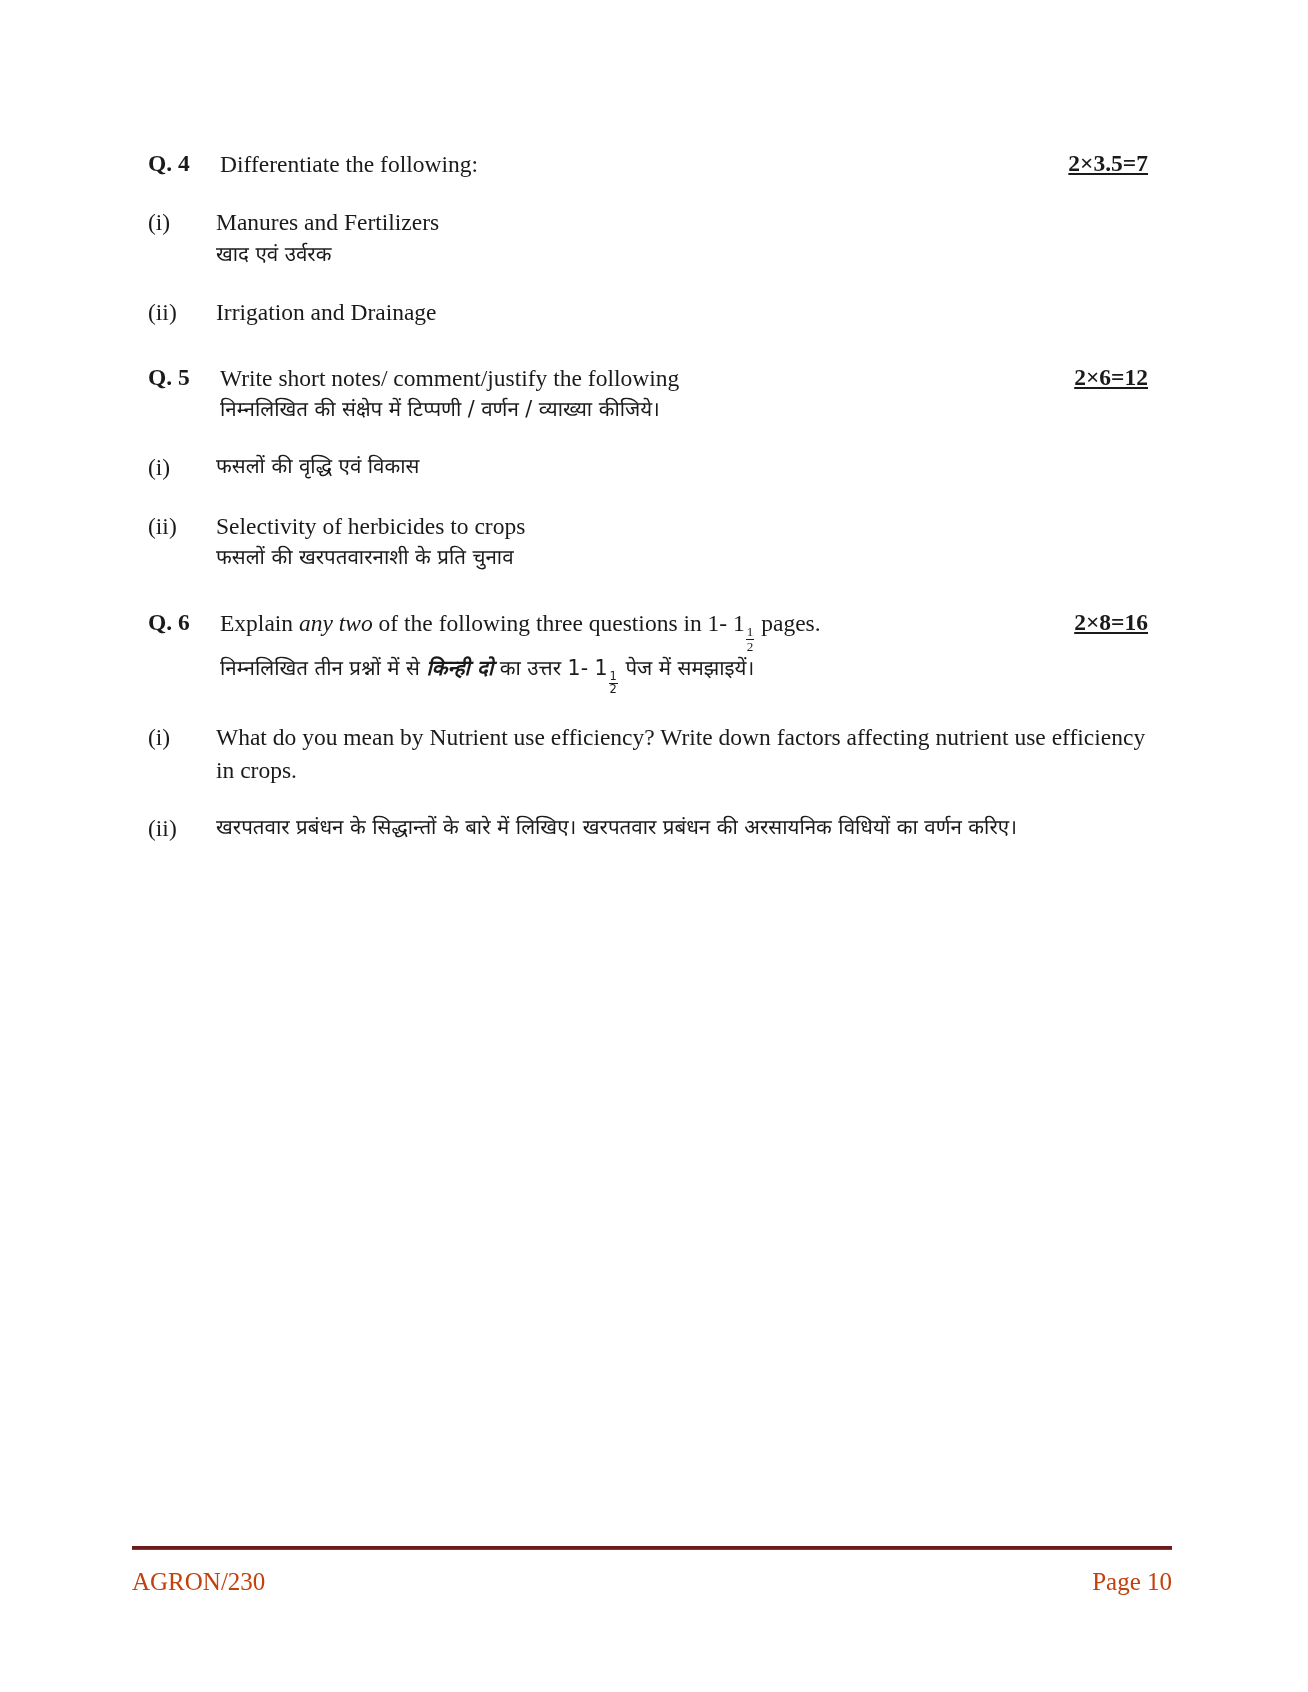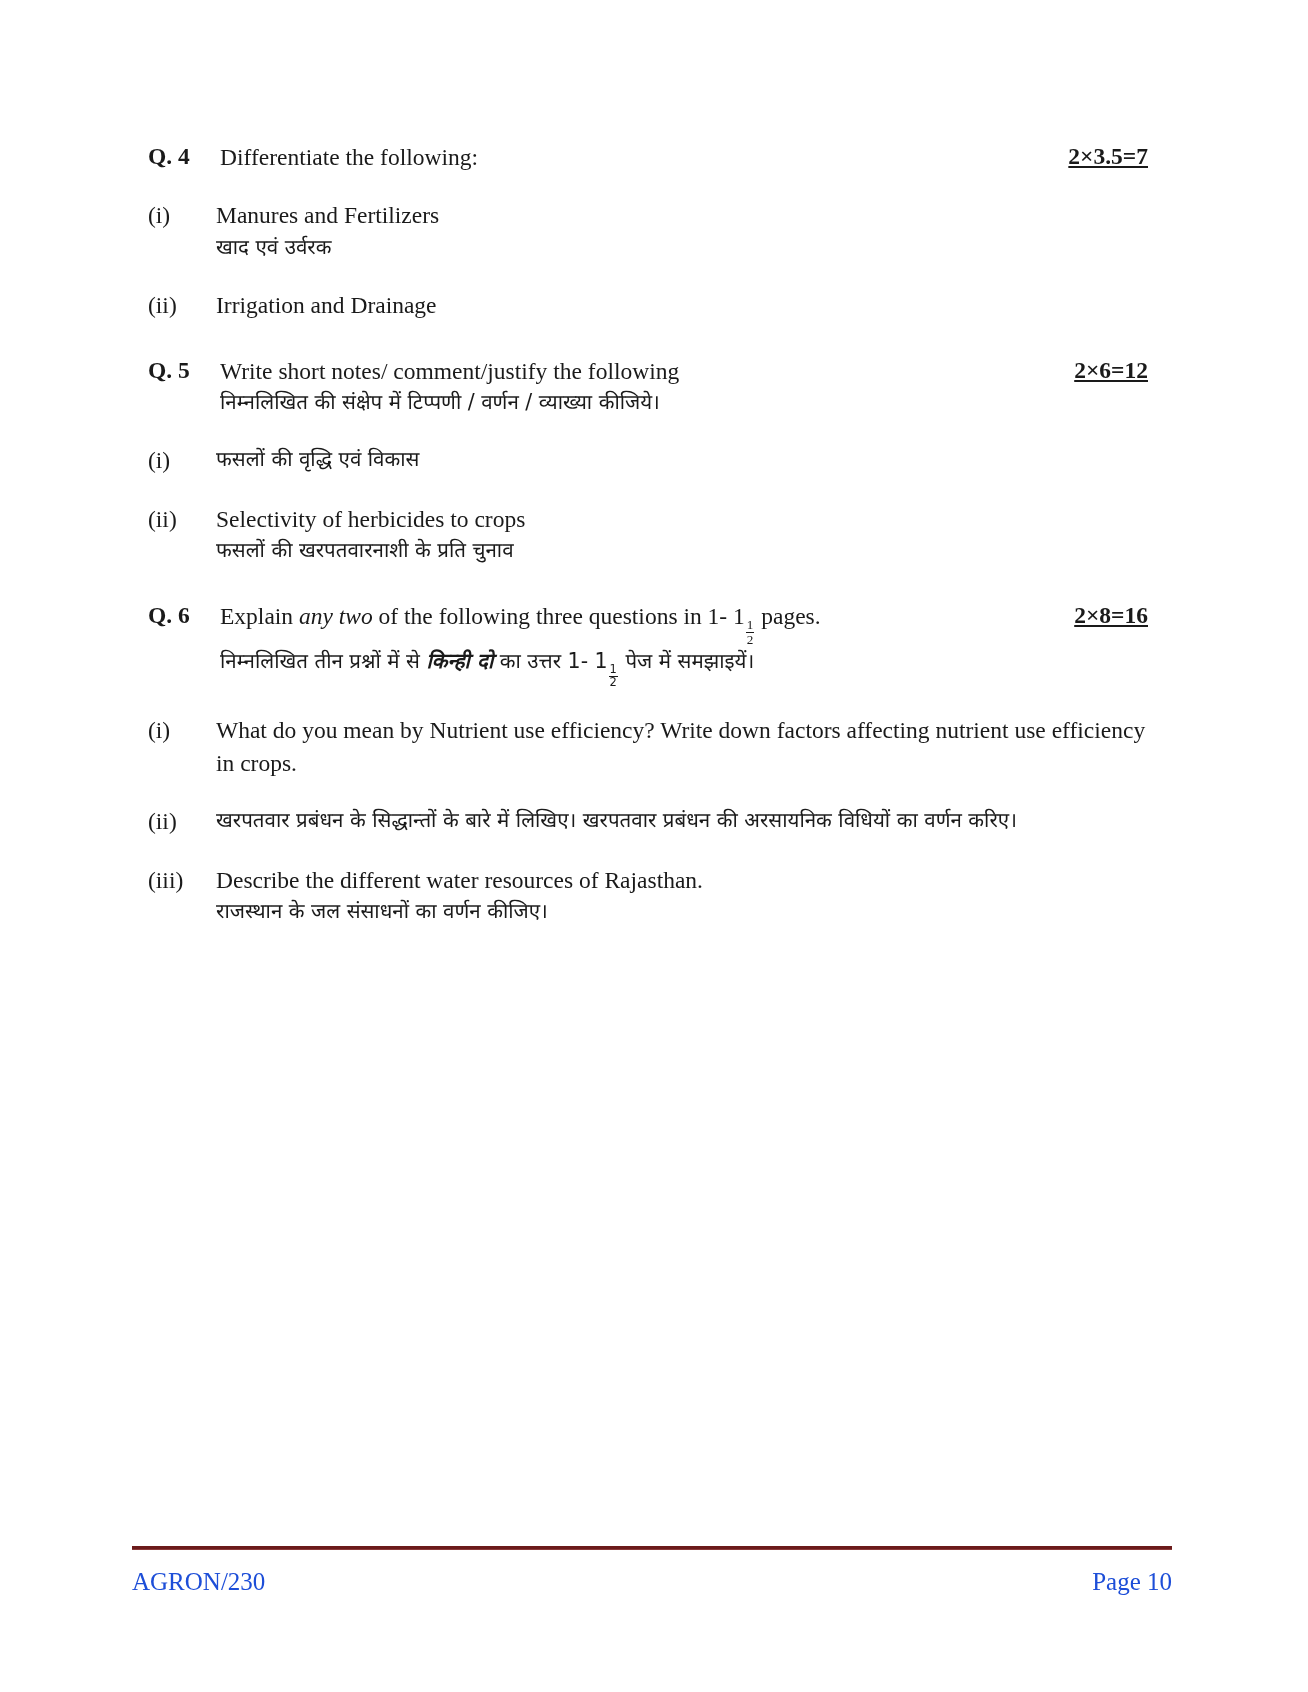--- a/index.html
+++ b/index.html
@@ -25,21 +25,21 @@
   .content {
     position: absolute;
     left: 148px;
     top: 140px;
     width: 1000px;
   }
   
   .qrow {
     display: flex;
     align-items: flex-start;
-    margin-top: 1px;
+    margin-top: 8px;
   }
   .qlabel {
     width: 72px;
     flex: 0 0 72px;
     font-weight: bold;
     font-size: 23.5px;
     line-height: 1.35;
   }
   .qbody {
     flex: 1 1 auto;
@@ -111,21 +111,21 @@
   }
   .footer {
     position: absolute;
     left: 132px;
     top: 1568px;
     width: 1040px;
     display: flex;
     justify-content: space-between;
     font-size: 25px;
     font-family: "Liberation Serif", serif;
-    color: #1d4ed8;
+    color: #c2410c;
   }
 </style>
 </head>
 <body>
 
 <div class="page">
   <div class="content">
 
     <div class="qrow">
       <div class="qlabel">Q. 4</div>
@@ -196,27 +196,20 @@
       </div>
     </div>
 
     <div class="subrow">
       <div class="sublabel">(ii)</div>
       <div class="subbody">
         <div class="hin">खरपतवार प्रबंधन के सिद्धान्तों के बारे में लिखिए। खरपतवार प्रबंधन की अरसायनिक विधियों का वर्णन करिए।</div>
       </div>
     </div>
 
-    <div class="subrow">
-      <div class="sublabel">(iii)</div>
-      <div class="subbody">
-        <div class="eng">Describe the different water resources of Rajasthan.</div>
-        <div class="hin">राजस्थान के जल संसाधनों का वर्णन कीजिए।</div>
-      </div>
-    </div>
 
   </div>
 
   <div class="footer-rule"></div>
   <div class="footer">
     <div>AGRON/230</div>
     <div>Page 10</div>
   </div>
 </div>
 

